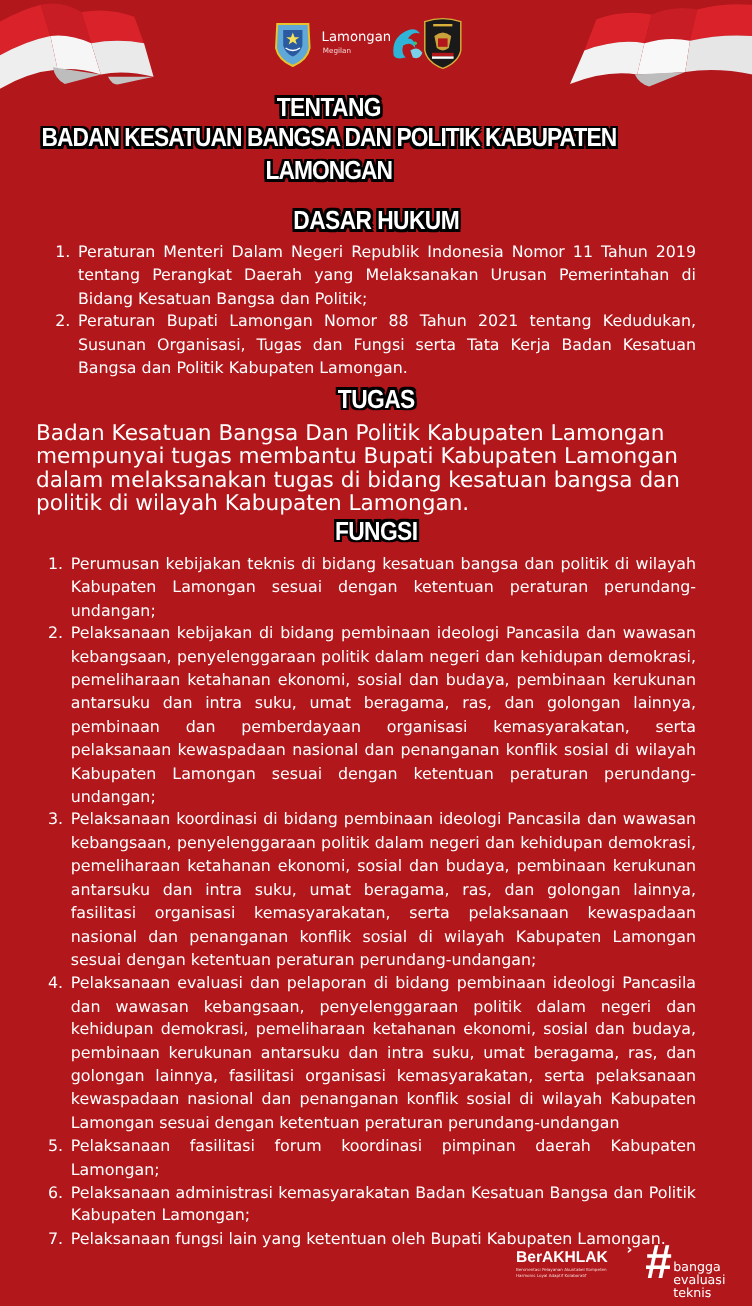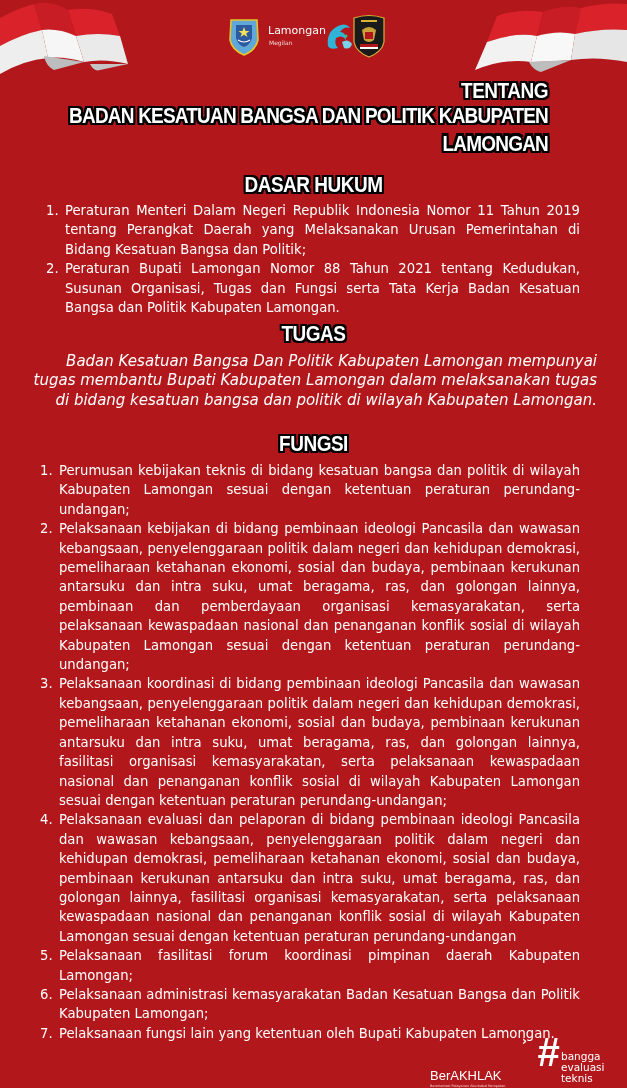--- a/index.html
+++ b/index.html
@@ -16,21 +16,21 @@
 
   .logos { position: absolute; top: 14px; left: 228px; width: 180px; height: 50px; }
   .logo { position: absolute; }
   .logo-lamongan-crest { left: 0; top: 2px; width: 32px; height: 40px; }
   .logo-megilan { left: 40px; top: 8px; width: 88px; height: 34px; }
   .megilan-text { position: absolute; left: 0; top: 2px; font-size: 11px; color: #fff; font-family: "DejaVu Sans", sans-serif; text-align: center; }
   .megilan-sub { position: absolute; left: 1px; top: 17px; font-size: 6px; color: #f1d6d6; }
   .megilan-wave { position: absolute; left: 56px; top: -4px; width: 30px; height: 34px; }
   .logo-kesbangpol { left: 124px; top: 0; width: 34px; height: 44px; }
 
-  .title-block { position: absolute; top: 80px; left: 0; width: 548px; text-align: right; }
+  .title-block { position: absolute; top: 80px; left: 0; width: 548px; text-align: center; }
   .outlined {
     font-family: "Liberation Sans", sans-serif;
     font-weight: bold;
     color: #fff;
     -webkit-text-stroke: 0;
     text-shadow:
       -2px -2px 0 #000, 2px -2px 0 #000, -2px 2px 0 #000, 2px 2px 0 #000,
       0 -2px 0 #000, 0 2px 0 #000, -2px 0 0 #000, 2px 0 0 #000;
     letter-spacing: -0.5px;
     transform: scaleY(1.15);
@@ -42,25 +42,25 @@
   .h-dasar { top: 174px; }
   .h-tugas { top: 323px; }
   .h-fungsi { top: 433px; }
 
   .list { position: absolute; list-style: none; font-size: 13.2px; line-height: 19.4px; }
   .list li { position: relative; padding-left: 19px; text-align: justify; }
   .list li .num { position: absolute; left: 0; top: 0; }
   .dasar-list { top: 201px; left: 46px; width: 534px; }
   .fungsi-list { top: 461px; left: 40px; width: 540px; }
 
-  .tugas-text { position: absolute; top: 352px; left: 30px; width: 567px; text-align: right; font-size: 15px; line-height: 19.4px; font-style: italic; }
+  .tugas-text { position: absolute; top: 352px; left: 30px; width: 567px; text-align: left; font-size: 18px; line-height: 19.4px; }
 
   .footer { position: absolute; top: 1030px; left: 430px; width: 190px; height: 50px; }
   .berakhlak { position: absolute; left: 0; top: 10px; width: 100px; }
-  .berakhlak-word { font-family: "Liberation Sans", sans-serif; font-weight: normal; font-size: 13px; color: #fff; margin-top: 28px; }
+  .berakhlak-word { font-family: "Liberation Sans", sans-serif; font-weight: bold; font-size: 13px; color: #fff; }
   .berakhlak-chev { position: absolute; left: 92px; top: -6px; font-size: 12px; font-weight: bold; color: #fff; }
   .berakhlak-sub { font-size: 3.4px; line-height: 4px; color: #f4d0d0; margin-top: 1px; }
   .bangga { position: absolute; left: 107px; top: 0; width: 85px; height: 50px; }
   .hash { position: absolute; left: 0; top: 2px; font-family: "Liberation Sans", sans-serif; font-weight: bold; font-size: 40px; line-height: 40px; color: #fff; font-style: italic; }
   .bangga-words { position: absolute; left: 24px; top: 21px; font-family: "DejaVu Sans", sans-serif; font-size: 10.5px; line-height: 11px; color: #fff; }
 </style>
 </head>
 <body>
 
 <svg class="flag flag-left" viewBox="0 0 155 80">

